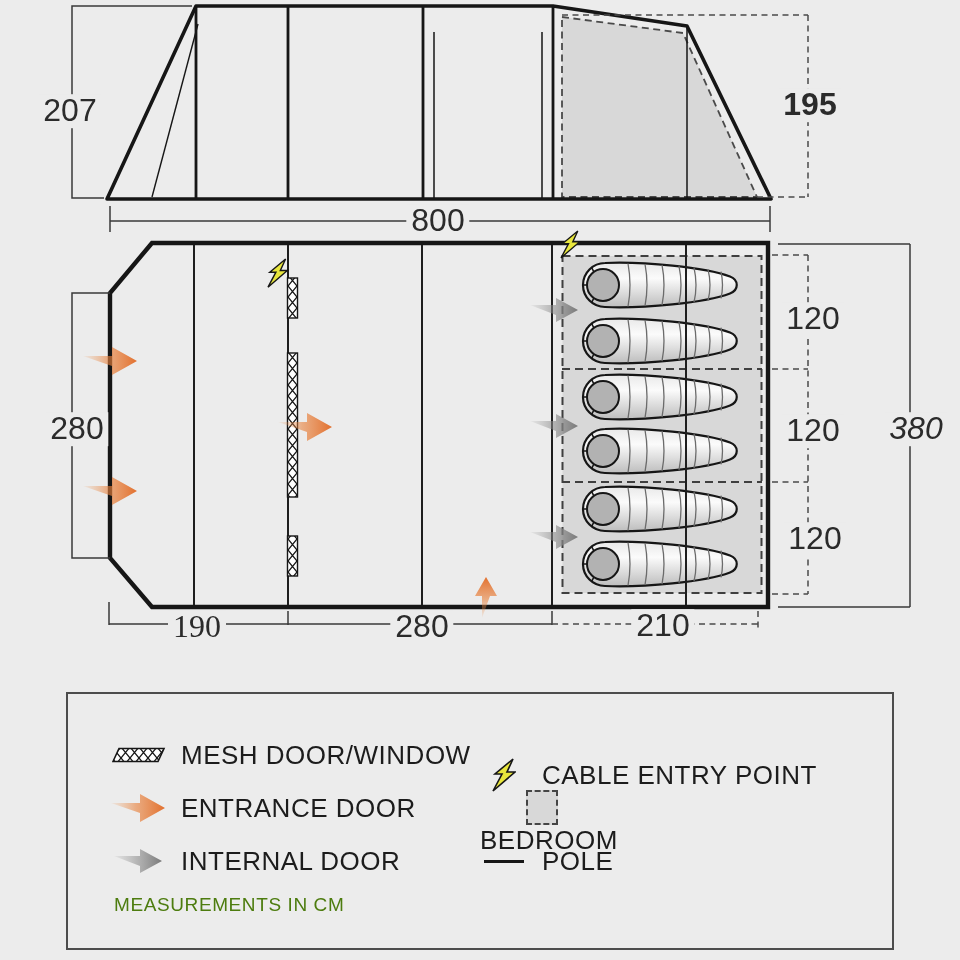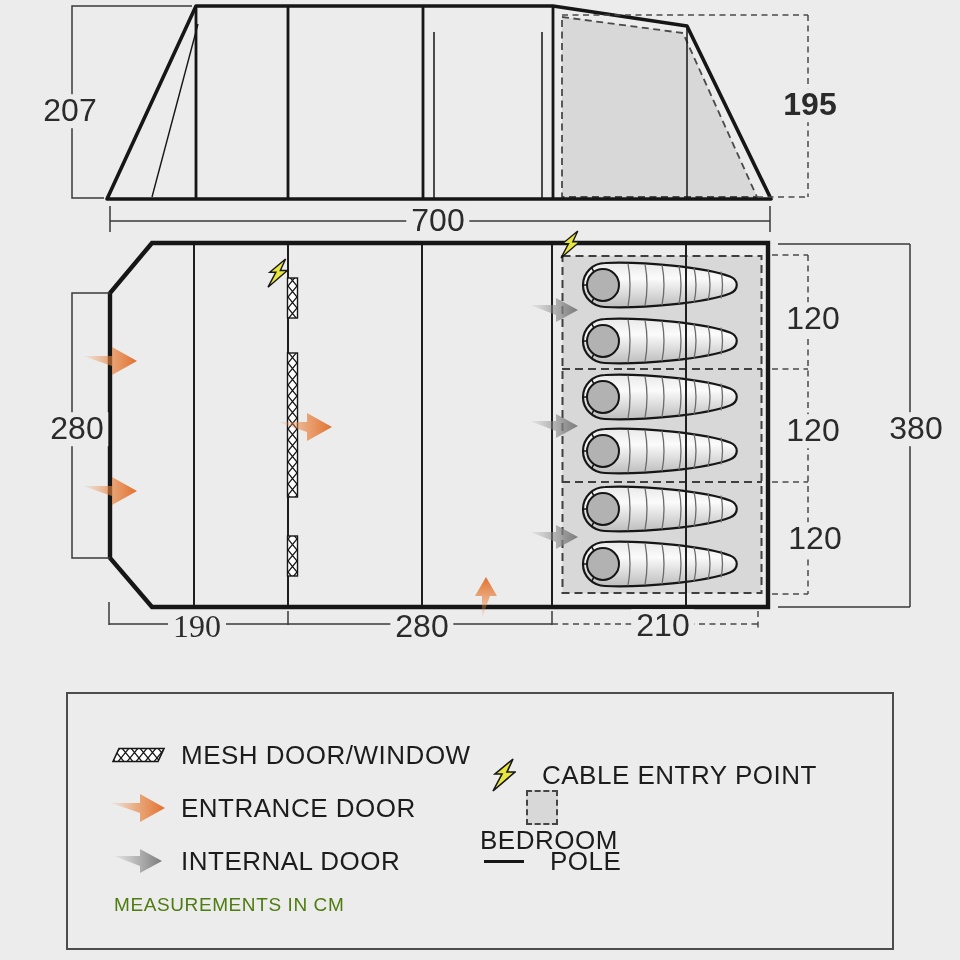--- a/index.html
+++ b/index.html
@@ -113,23 +113,23 @@
       <g>
         <use href="#arrowRg" transform="translate(530,295)" fill="url(#gGr)"></use>
         <use href="#arrowRg" transform="translate(530,411)" fill="url(#gGr)"></use>
         <use href="#arrowRg" transform="translate(530,522)" fill="url(#gGr)"></use>
       </g>
     </g>
   </svg>
 
   <span class="dim" style="left:70px;top:103px;margin-top:8px;">207</span>
   <span class="dim" style="left:810px;top:105px;font-weight:bold;">195</span>
-  <span class="dim" style="left:438px;top:221px;">700</span>
+  <span class="dim" style="left:438px;top:221px;">800</span>
   <span class="dim" style="left:77px;top:429px;">280</span>
-  <span class="dim" style="left:916px;top:429px;">380</span>
+  <span class="dim" style="left:916px;top:429px;font-style:italic;">380</span>
   <span class="dim" style="left:813px;top:319px;">120</span>
   <span class="dim" style="left:813px;top:431px;">120</span>
   <span class="dim" style="left:815px;top:539px;">120</span>
   <span class="dim" style="left:197px;top:627px;font-family:Liberation Serif, serif;">190</span>
   <span class="dim" style="left:422px;top:627px;">280</span>
   <span class="dim" style="left:663px;top:626px;">210</span>
 
   <div class="legend">
 
     <div class="li" style="left:42px;top:96px;">
@@ -188,21 +188,21 @@
       <span class="lb">CABLE ENTRY POINT</span>
     </div>
 
     <div class="li" style="left:412px;top:96px;flex-direction:column;">
       <span class="ic ic-r">
         <span class="bedroom-swatch"></span>
       </span>
       <span class="lb">BEDROOM</span>
     </div>
 
-    <div class="li" style="left:412px;top:149px;gap:8px;">
+    <div class="li" style="left:412px;top:149px;">
       <span class="ic ic-r">
         <span class="pole-swatch"></span>
       </span>
       <span class="lb">POLE</span>
     </div>
 
     <div class="note">MEASUREMENTS IN CM</div>
   </div>
 
 </div>

